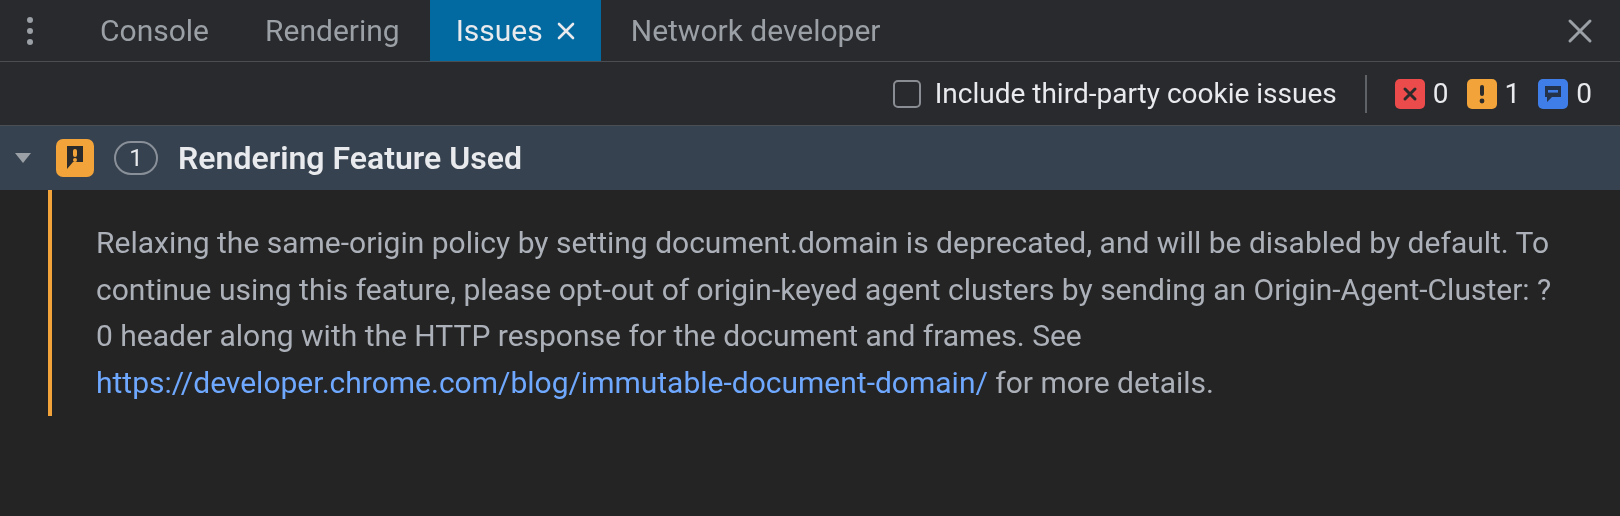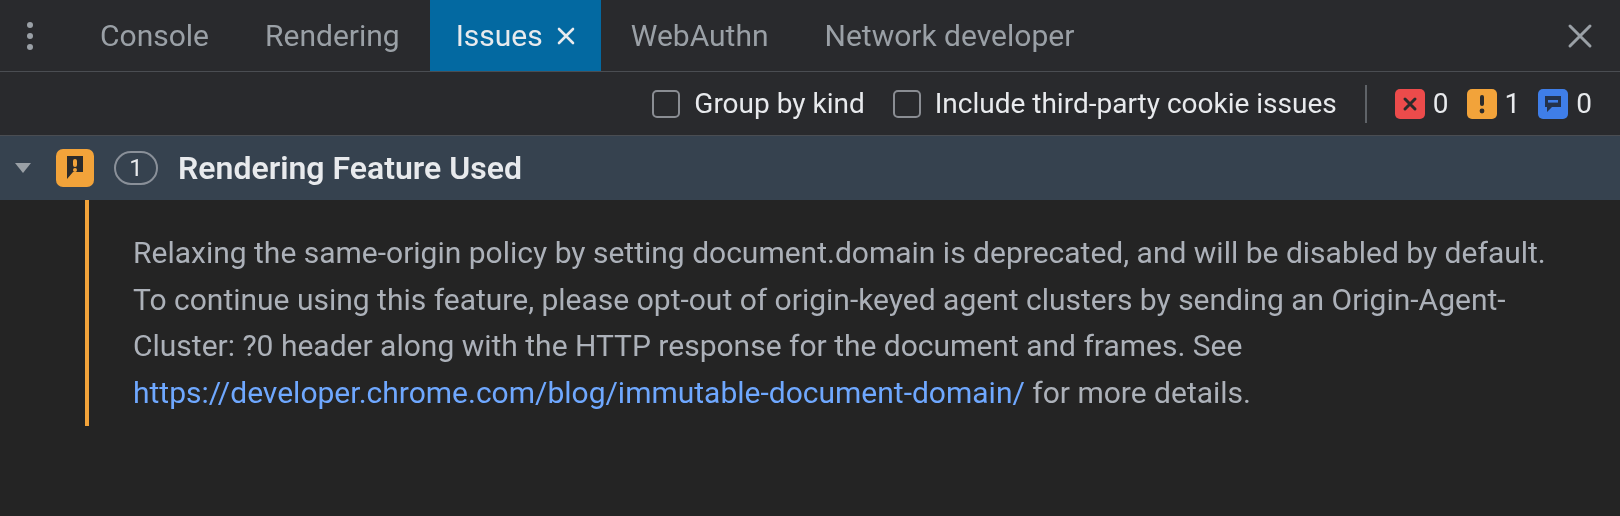--- a/index.html
+++ b/index.html
@@ -8,21 +8,21 @@
     background: #242424;
     font-family: -apple-system, BlinkMacSystemFont, "Segoe UI", Roboto, Arial, sans-serif;
     font-size: 28px;
     color: #9aa0a6;
   }
 
   
   .tabbar {
     display: flex;
     align-items: stretch;
-    height: 72px;
+    height: 62px;
     background: #292a2d;
     border-bottom: 1px solid #4a4d52;
   }
   .tabbar .kebab {
     width: 60px;
     display: flex;
     align-items: center;
     justify-content: center;
     color: #9aa0a6;
   }
@@ -126,22 +126,21 @@
   }
   .issue-title {
     color:#e8eaed;
     font-size: 32px;
     font-weight: 600;
   }
 
   
   .issue-body {
     display:flex;
-    padding-left: 72px;
-    margin-left: 13px;
+    padding-left: 48px;
   }
   .vline {
     width: 4px;
     background:#f2a33a;
     flex-shrink: 0;
   }
   .desc {
     padding: 30px 60px 10px 44px;
     color:#acb1b9;
     font-size: 30px;
@@ -171,38 +170,31 @@
       </div>
     <div class="tab active">
       <span>Issues</span>
       <span class="close-x">
         <svg width="18" height="18" viewBox="0 0 18 18">
             <path d="M2 2 L16 16 M16 2 L2 16" stroke="#e8eaed" stroke-width="2.6" stroke-linecap="round"></path>
           </svg>
       </span>
     </div>
     <div class="tab">
-        <span>WebAuthn</span>
-      </div>
-    <div class="tab">
         <span>Network developer</span>
       </div>
   </div>
   <div class="tabbar-close">
     <svg width="26" height="26" viewBox="0 0 26 26">
         <path d="M3 3 L23 23 M23 3 L3 23" stroke="#9aa0a6" stroke-width="3" stroke-linecap="round"></path>
       </svg>
   </div>
 </div>
 
 <div class="toolbar">
-  <label class="check-wrap">
-    <span class="checkbox"></span>
-    <span>Group by kind</span>
-  </label>
   <label class="check-wrap">
     <span class="checkbox"></span>
     <span>Include third-party cookie issues</span>
   </label>
   <span class="divider"></span>
   <div class="counts">
     <span class="count-pill">
       <span class="badge red">
         <svg width="16" height="16" viewBox="0 0 16 16">
             <path d="M3 3 L13 13 M13 3 L3 13" stroke="#2b2b2b" stroke-width="3" stroke-linecap="round"></path>

